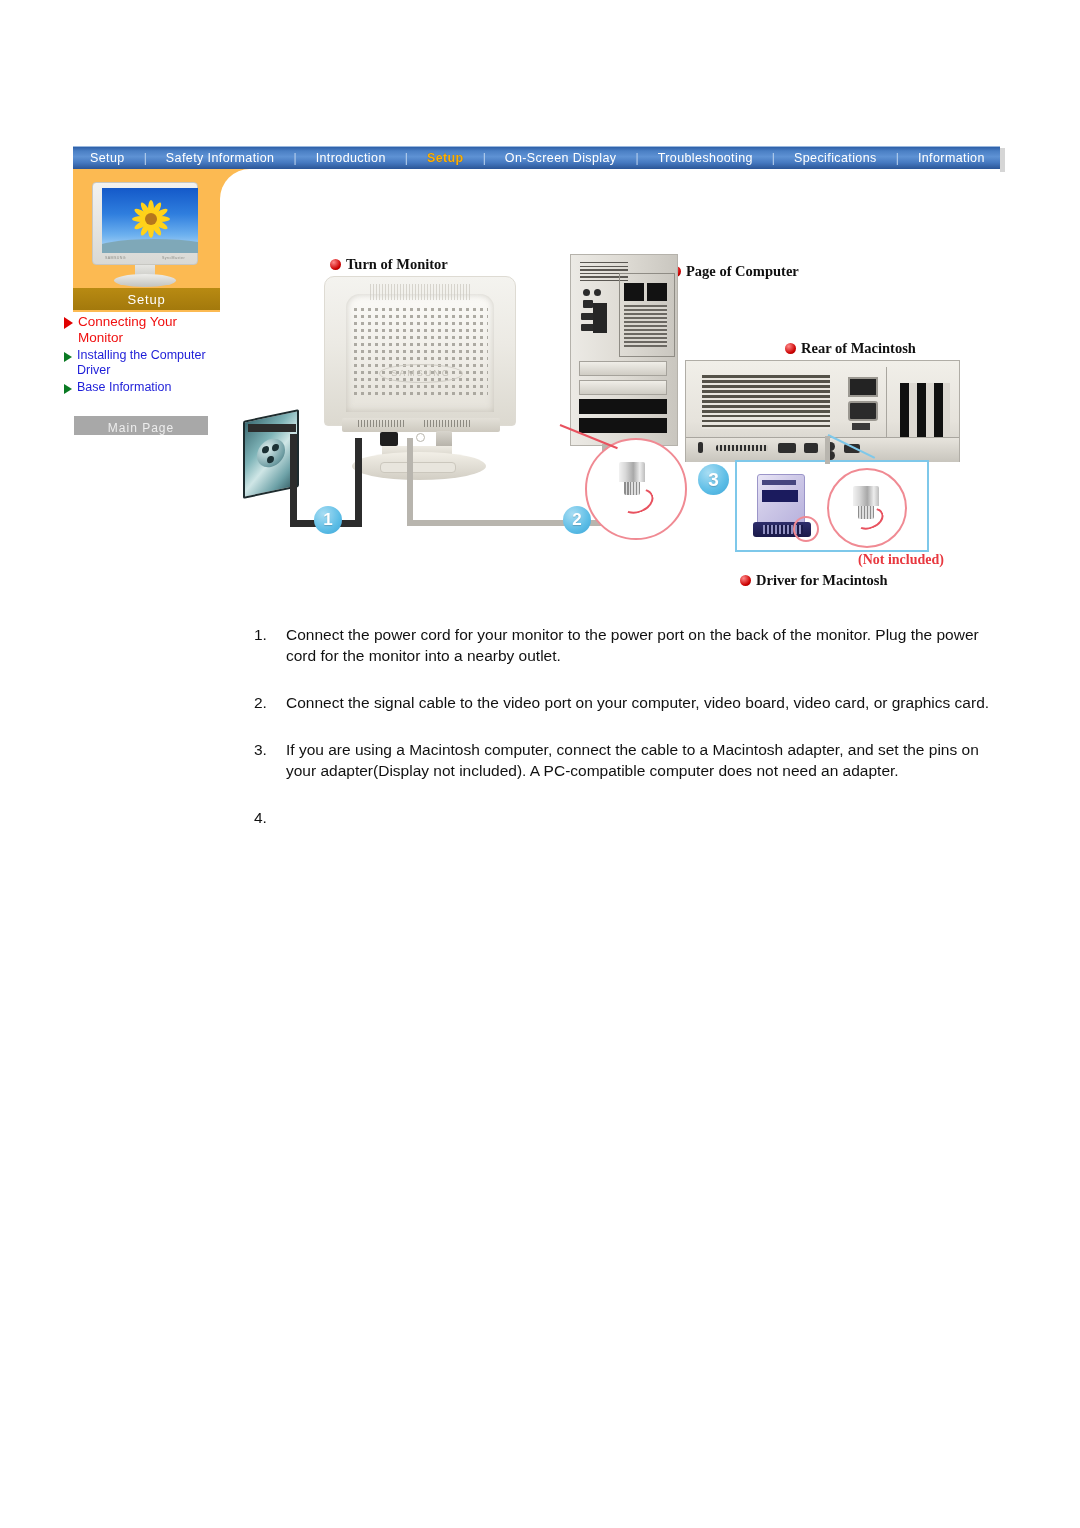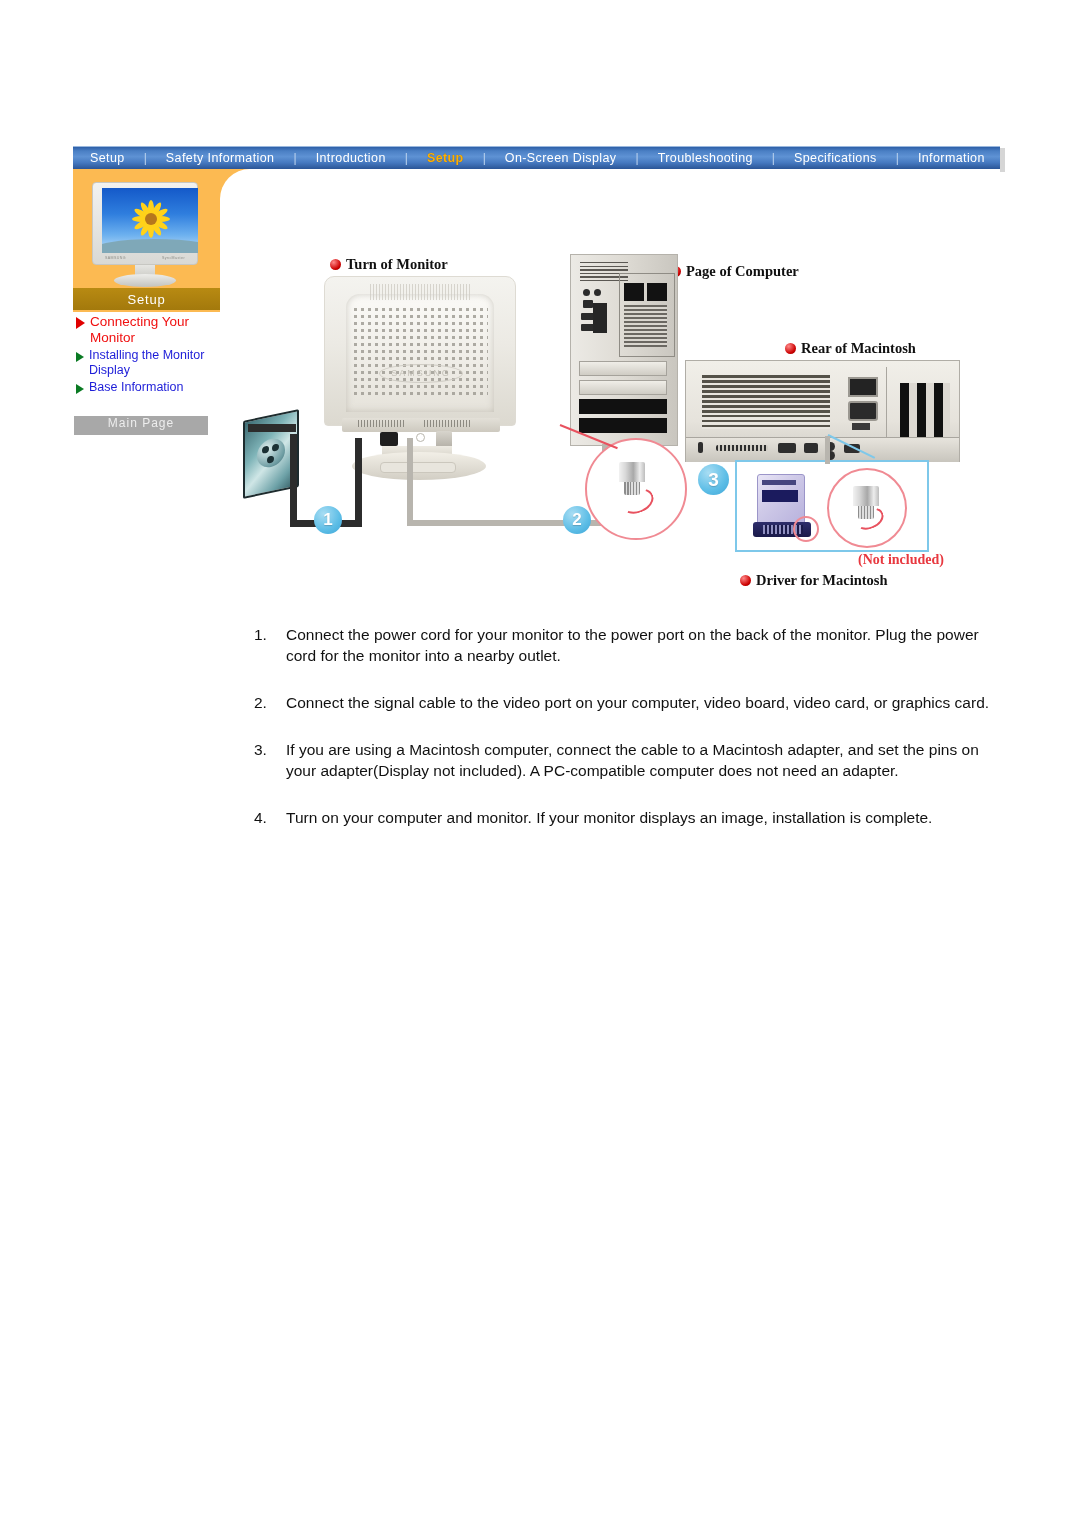--- a/index.html
+++ b/index.html
@@ -177,21 +177,21 @@
   #setup-strip .label {
     color: #ffffff;
     font-size: 13px;
     letter-spacing: .8px;
     font-weight: normal;
   }
 
   
   #sidebar-menu {
     position: absolute;
-    left: 76px;
+    left: 64px;
     top: 314px;
     width: 150px;
   }
   .menu-row {
     display: flex;
     align-items: flex-start;
     margin-bottom: 2px;
   }
   .menu-arrow {
     flex: 0 0 auto;
@@ -221,21 +221,21 @@
 
   
   #main-page-button {
     position: absolute;
     left: 74px;
     top: 416px;
     width: 134px;
     height: 19px;
     background: #a8a8a8;
     display: flex;
-    align-items: flex-start;
+    align-items: flex-end;
     justify-content: center;
   }
   #main-page-button .label {
     color: #ededed;
     font-size: 12px;
     letter-spacing: 1px;
   }
 
   
   #wall-socket {
@@ -743,21 +743,21 @@
   <span class="label">Setup</span>
 </div>
 
 <div id="sidebar-menu">
   <div class="menu-row big">
     <span class="menu-arrow red"></span>
     <span class="menu-text current">Connecting Your Monitor</span>
   </div>
   <div class="menu-row">
     <span class="menu-arrow"></span>
-    <span class="menu-text">Installing the Monitor Display</span>
+    <span class="menu-text">Installing the Computer Driver</span>
   </div>
   <div class="menu-row">
     <span class="menu-arrow"></span>
     <span class="menu-text">Base Information</span>
   </div>
 </div>
 
 <div id="main-page-button">
   <span class="label">Main Page</span>
 </div>
@@ -898,15 +898,14 @@
   <div class="step">
     <span class="num">2.</span>
     <span class="body">Connect the signal cable to the video port on your computer, video board, video card, or graphics card.</span>
   </div>
   <div class="step">
     <span class="num">3.</span>
     <span class="body">If you are using a Macintosh computer, connect the cable to a Macintosh adapter, and set the pins on your adapter(Display not included). A PC-compatible computer does not need an adapter.</span>
   </div>
   <div class="step">
     <span class="num">4.</span>
-    <span class="body">Turn on your computer and monitor. If your monitor displays an image, installation is complete.</span>
   </div>
 </div>
 
 </body></html>

